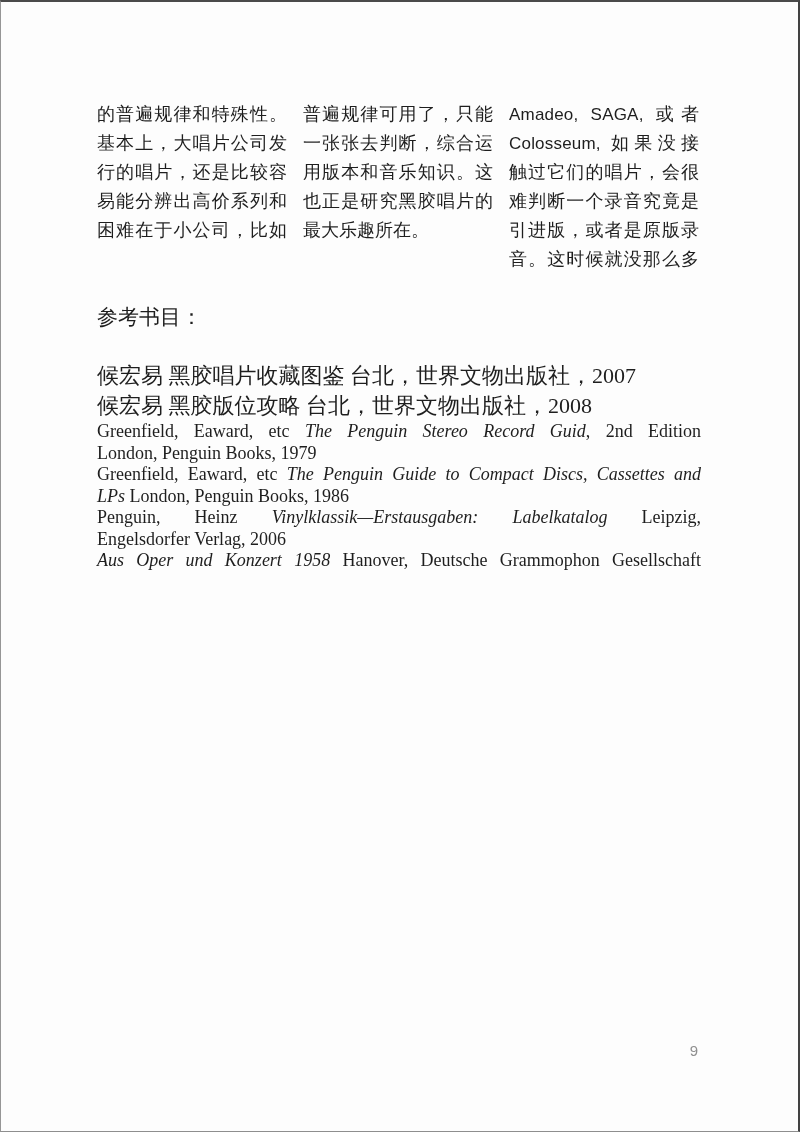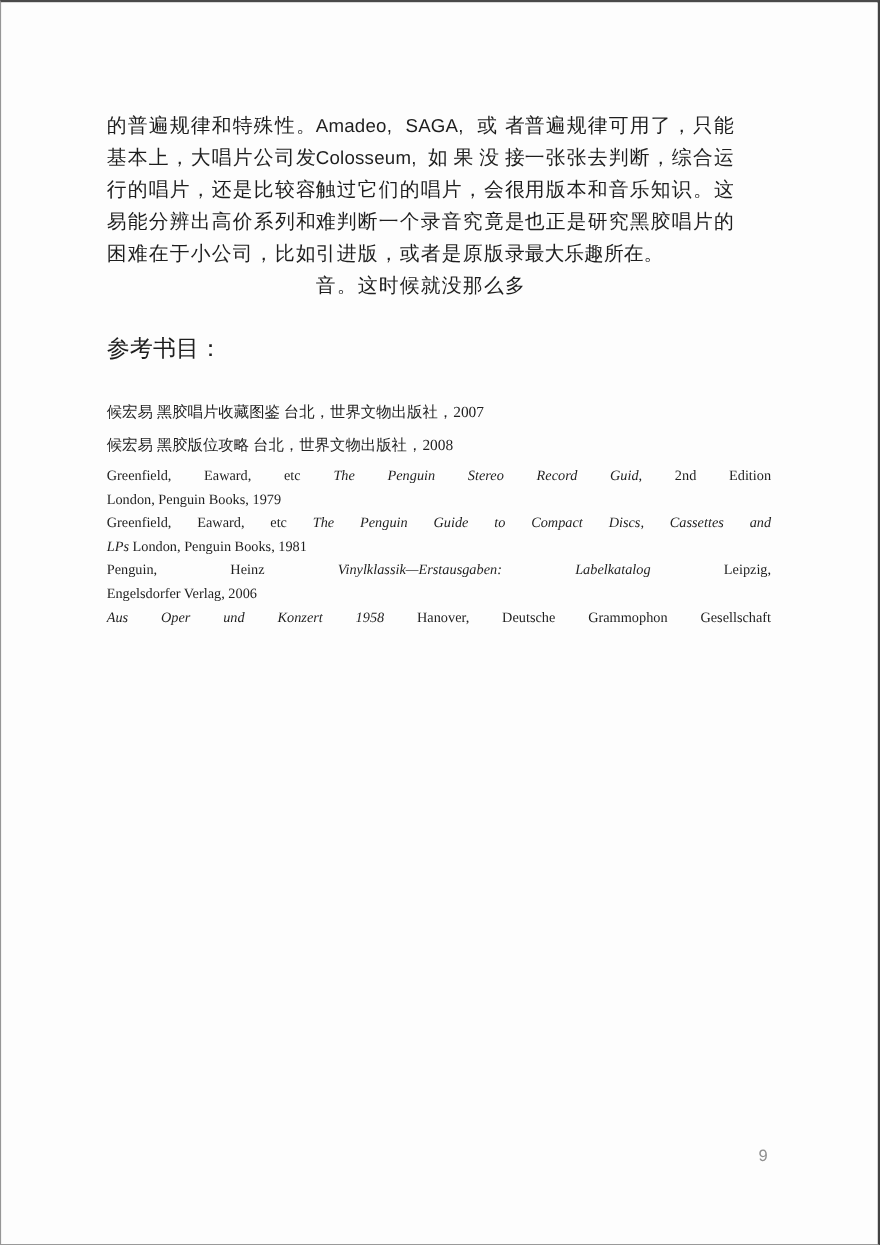--- a/index.html
+++ b/index.html
@@ -15,21 +15,21 @@
     border-right: 2px solid #424242;
     border-left: 1px solid #969696;
     border-bottom: 1px solid #8e8e8e;
     overflow: hidden;
   }
   .columns {
     position: absolute;
     left: 96px;
     top: 98px;
     display: flex;
-    gap: 0;
+    gap: 16px;
   }
   .col { width: 190px; font-size: 18px; line-height: 29px; }
   .cline { text-align: justify; text-align-last: justify; }
   .cline.last { text-align: left; text-align-last: left; }
   .latin-sans {
     font-family: "Liberation Sans", "DejaVu Sans", sans-serif;
     font-size: 17px;
     letter-spacing: 0.2px;
   }
   .bib-heading {
@@ -40,22 +40,22 @@
     font-size: 21px;
     font-weight: normal;
     line-height: 28px;
   }
   .bib {
     position: absolute;
     left: 96px;
     top: 359px;
     width: 604px;
   }
-  .bib-cn { font-size: 14px; line-height: 30px; }
-  .bib-en { font-size: 13px; line-height: 21.5px; }
+  .bib-cn { font-size: 22px; line-height: 30px; }
+  .bib-en { font-size: 18px; line-height: 21.5px; }
   .just { text-align: justify; text-align-last: justify; }
   .it { font-style: italic; }
   .page-number {
     position: absolute;
     top: 1040px;
     left: 0;
     right: 100px;
     text-align: right;
     font-size: 15px;
     color: #8f8f8f;
@@ -71,54 +71,54 @@
 
     <div class="col">
       <div class="cline">的普遍规律和特殊性。</div>
       <div class="cline">基本上，大唱片公司发</div>
       <div class="cline">行的唱片，还是比较容</div>
       <div class="cline">易能分辨出高价系列和</div>
       <div class="cline">困难在于小公司，比如</div>
     </div>
 
     <div class="col">
+      <div class="cline">普遍规律可用了，只能</div>
+      <div class="cline">一张张去判断，综合运</div>
+      <div class="cline">用版本和音乐知识。这</div>
+      <div class="cline">也正是研究黑胶唱片的</div>
+      <div class="cline last">最大乐趣所在。</div>
+    </div>
+
+    <div class="col">
       <div class="cline"><span class="latin-sans">Amadeo, SAGA, </span><span>或者</span></div>
       <div class="cline"><span class="latin-sans">Colosseum, </span><span>如果没接</span></div>
       <div class="cline">触过它们的唱片，会很</div>
       <div class="cline">难判断一个录音究竟是</div>
       <div class="cline">引进版，或者是原版录</div>
       <div class="cline">音。这时候就没那么多</div>
-    </div>
-
-    <div class="col">
-      <div class="cline">普遍规律可用了，只能</div>
-      <div class="cline">一张张去判断，综合运</div>
-      <div class="cline">用版本和音乐知识。这</div>
-      <div class="cline">也正是研究黑胶唱片的</div>
-      <div class="cline last">最大乐趣所在。</div>
     </div>
 
   </div>
 
   <h2 class="bib-heading">参考书目：</h2>
 
   <div class="bib">
 
     <div class="bib-cn">候宏易 黑胶唱片收藏图鉴 台北，世界文物出版社，2007</div>
 
     <div class="bib-cn">候宏易 黑胶版位攻略 台北，世界文物出版社，2008</div>
 
     <div>
       <div class="bib-en just"><span>Greenfield, Eaward, etc </span><span class="it">The Penguin Stereo Record Guid</span><span>, 2nd Edition</span></div>
       <div class="bib-en">London, Penguin Books, 1979</div>
     </div>
 
     <div>
       <div class="bib-en just"><span>Greenfield, Eaward, etc </span><span class="it">The Penguin Guide to Compact Discs, Cassettes and</span></div>
-      <div class="bib-en"><span class="it">LPs</span><span> London, Penguin Books, 1981</span></div>
+      <div class="bib-en"><span class="it">LPs</span><span> London, Penguin Books, 1986</span></div>
     </div>
 
     <div>
       <div class="bib-en just"><span>Penguin, Heinz </span><span class="it">Vinylklassik—Erstausgaben: Labelkatalog</span><span> Leipzig,</span></div>
       <div class="bib-en">Engelsdorfer Verlag, 2006</div>
     </div>
 
     <div>
       <div class="bib-en just"><span class="it">Aus Oper und Konzert 1958</span><span> Hanover, Deutsche Grammophon Gesellschaft</span></div>
     </div>

